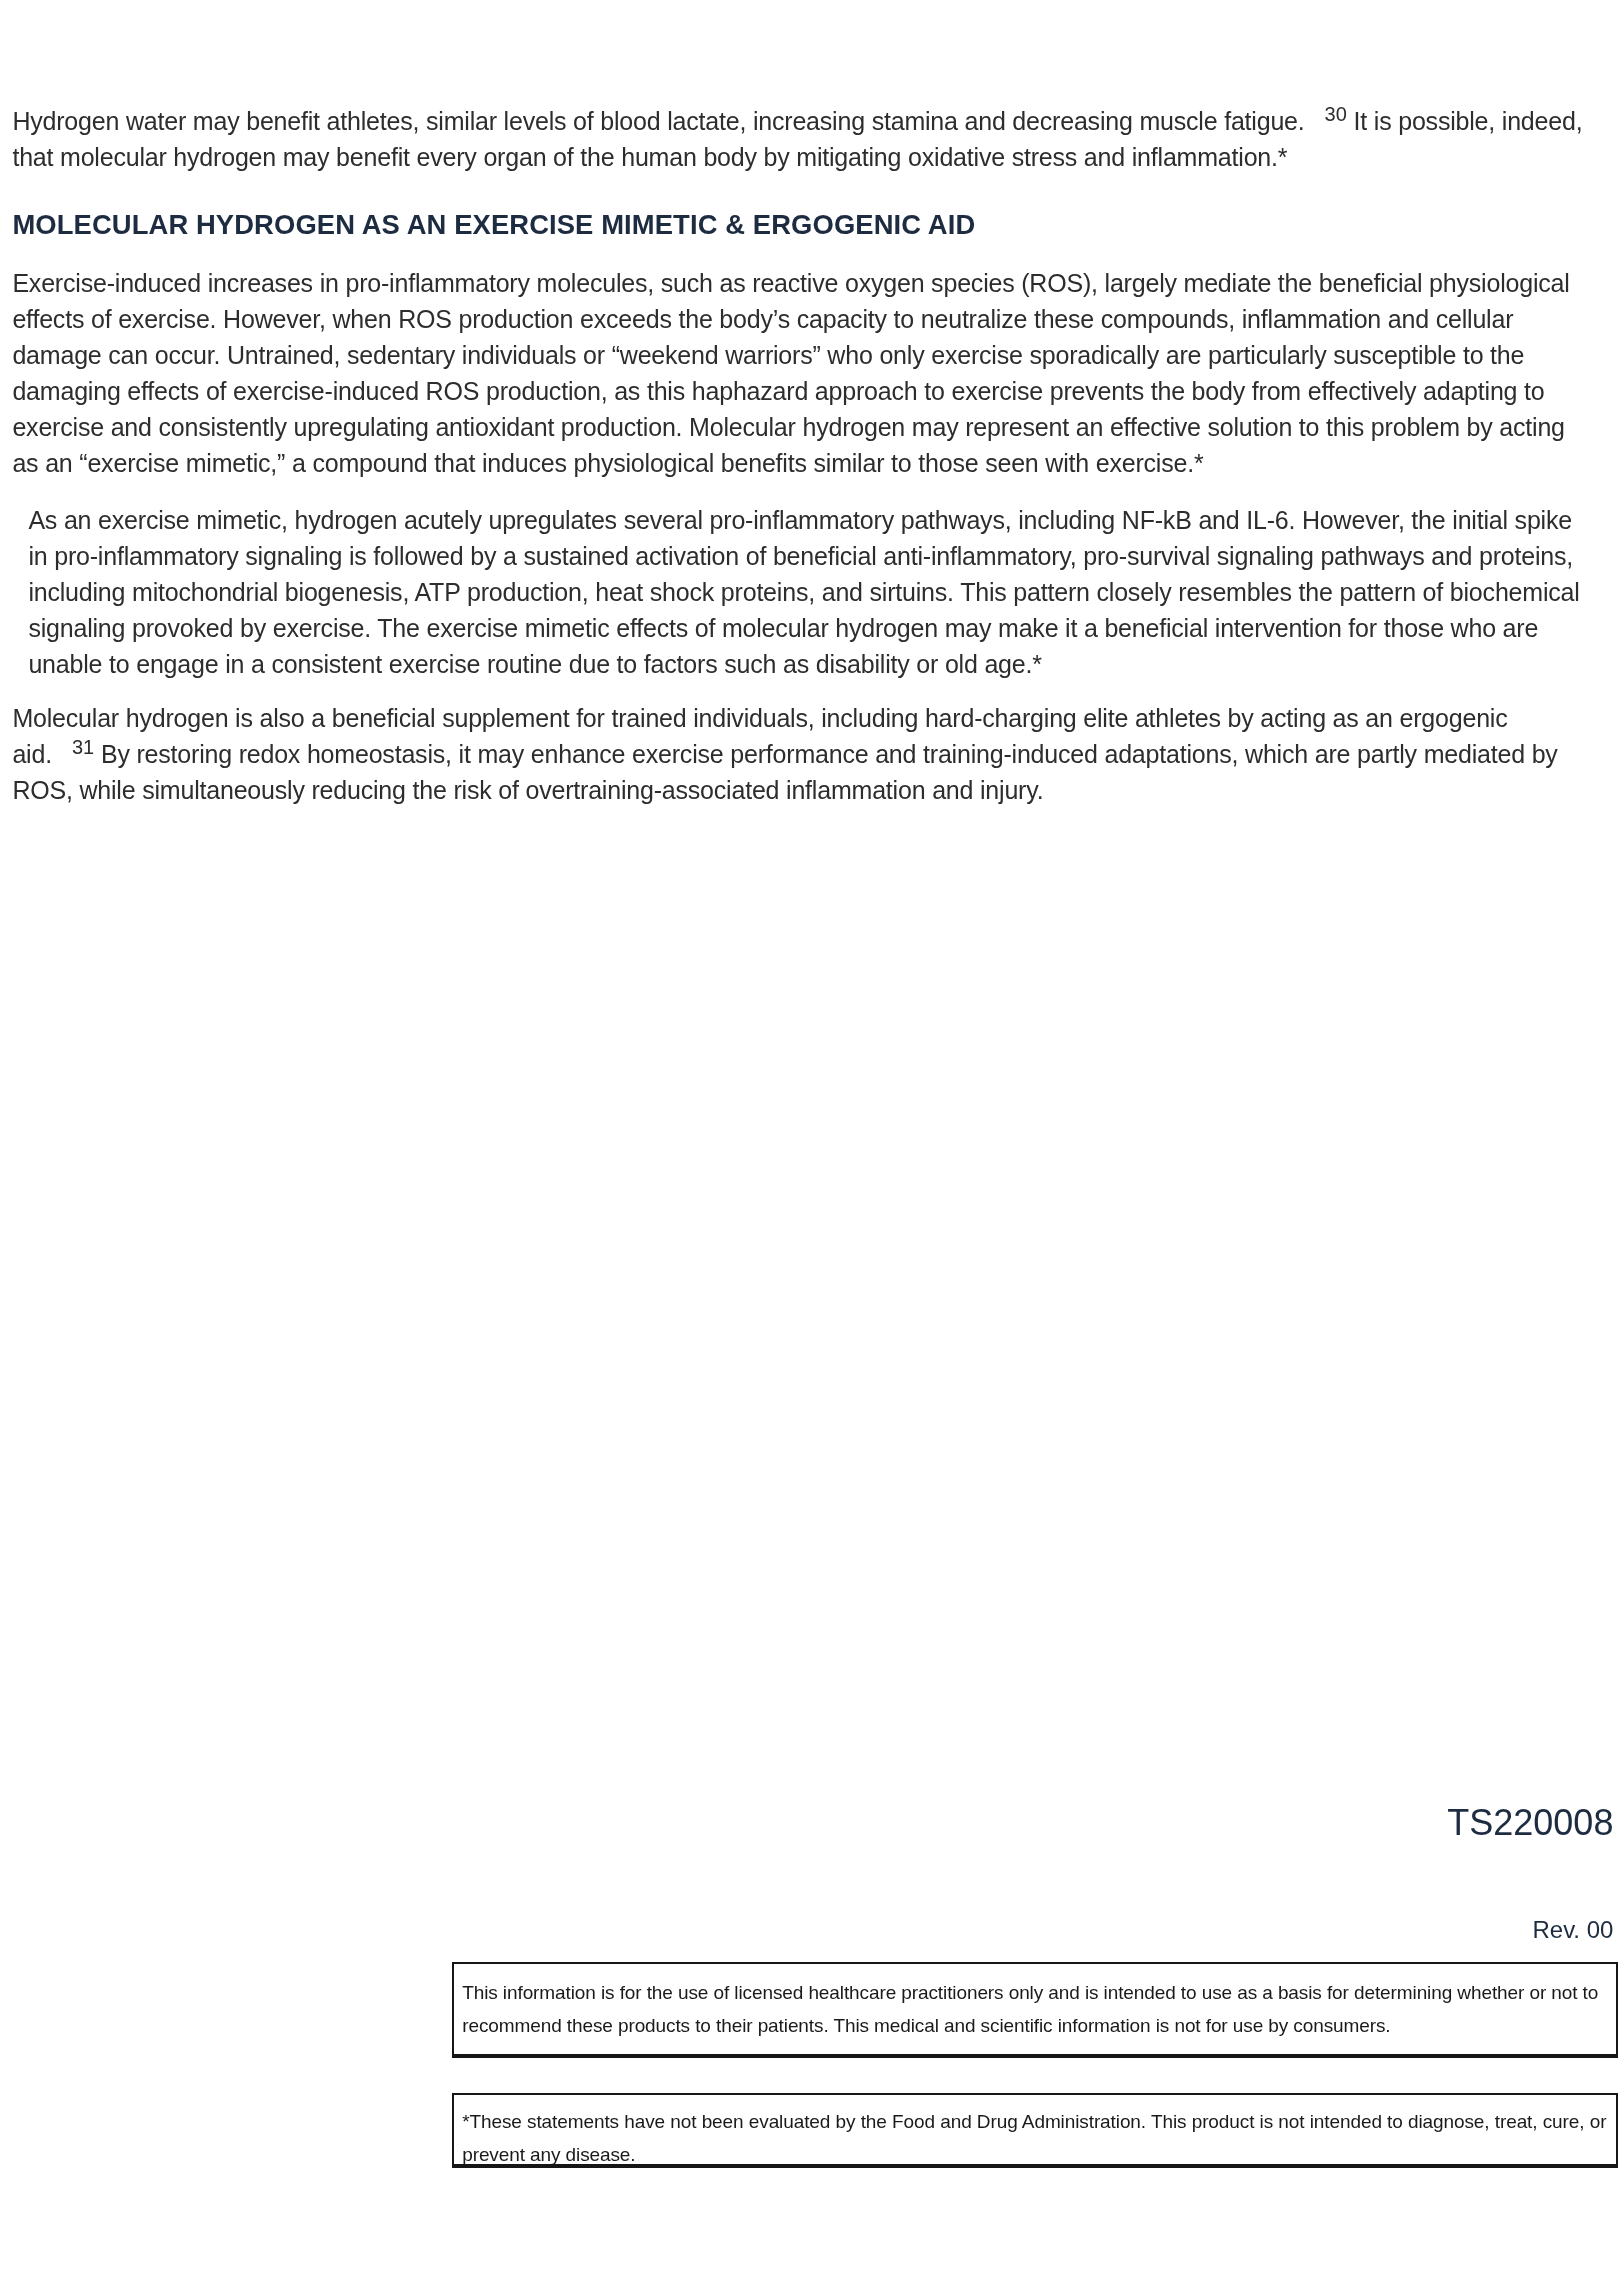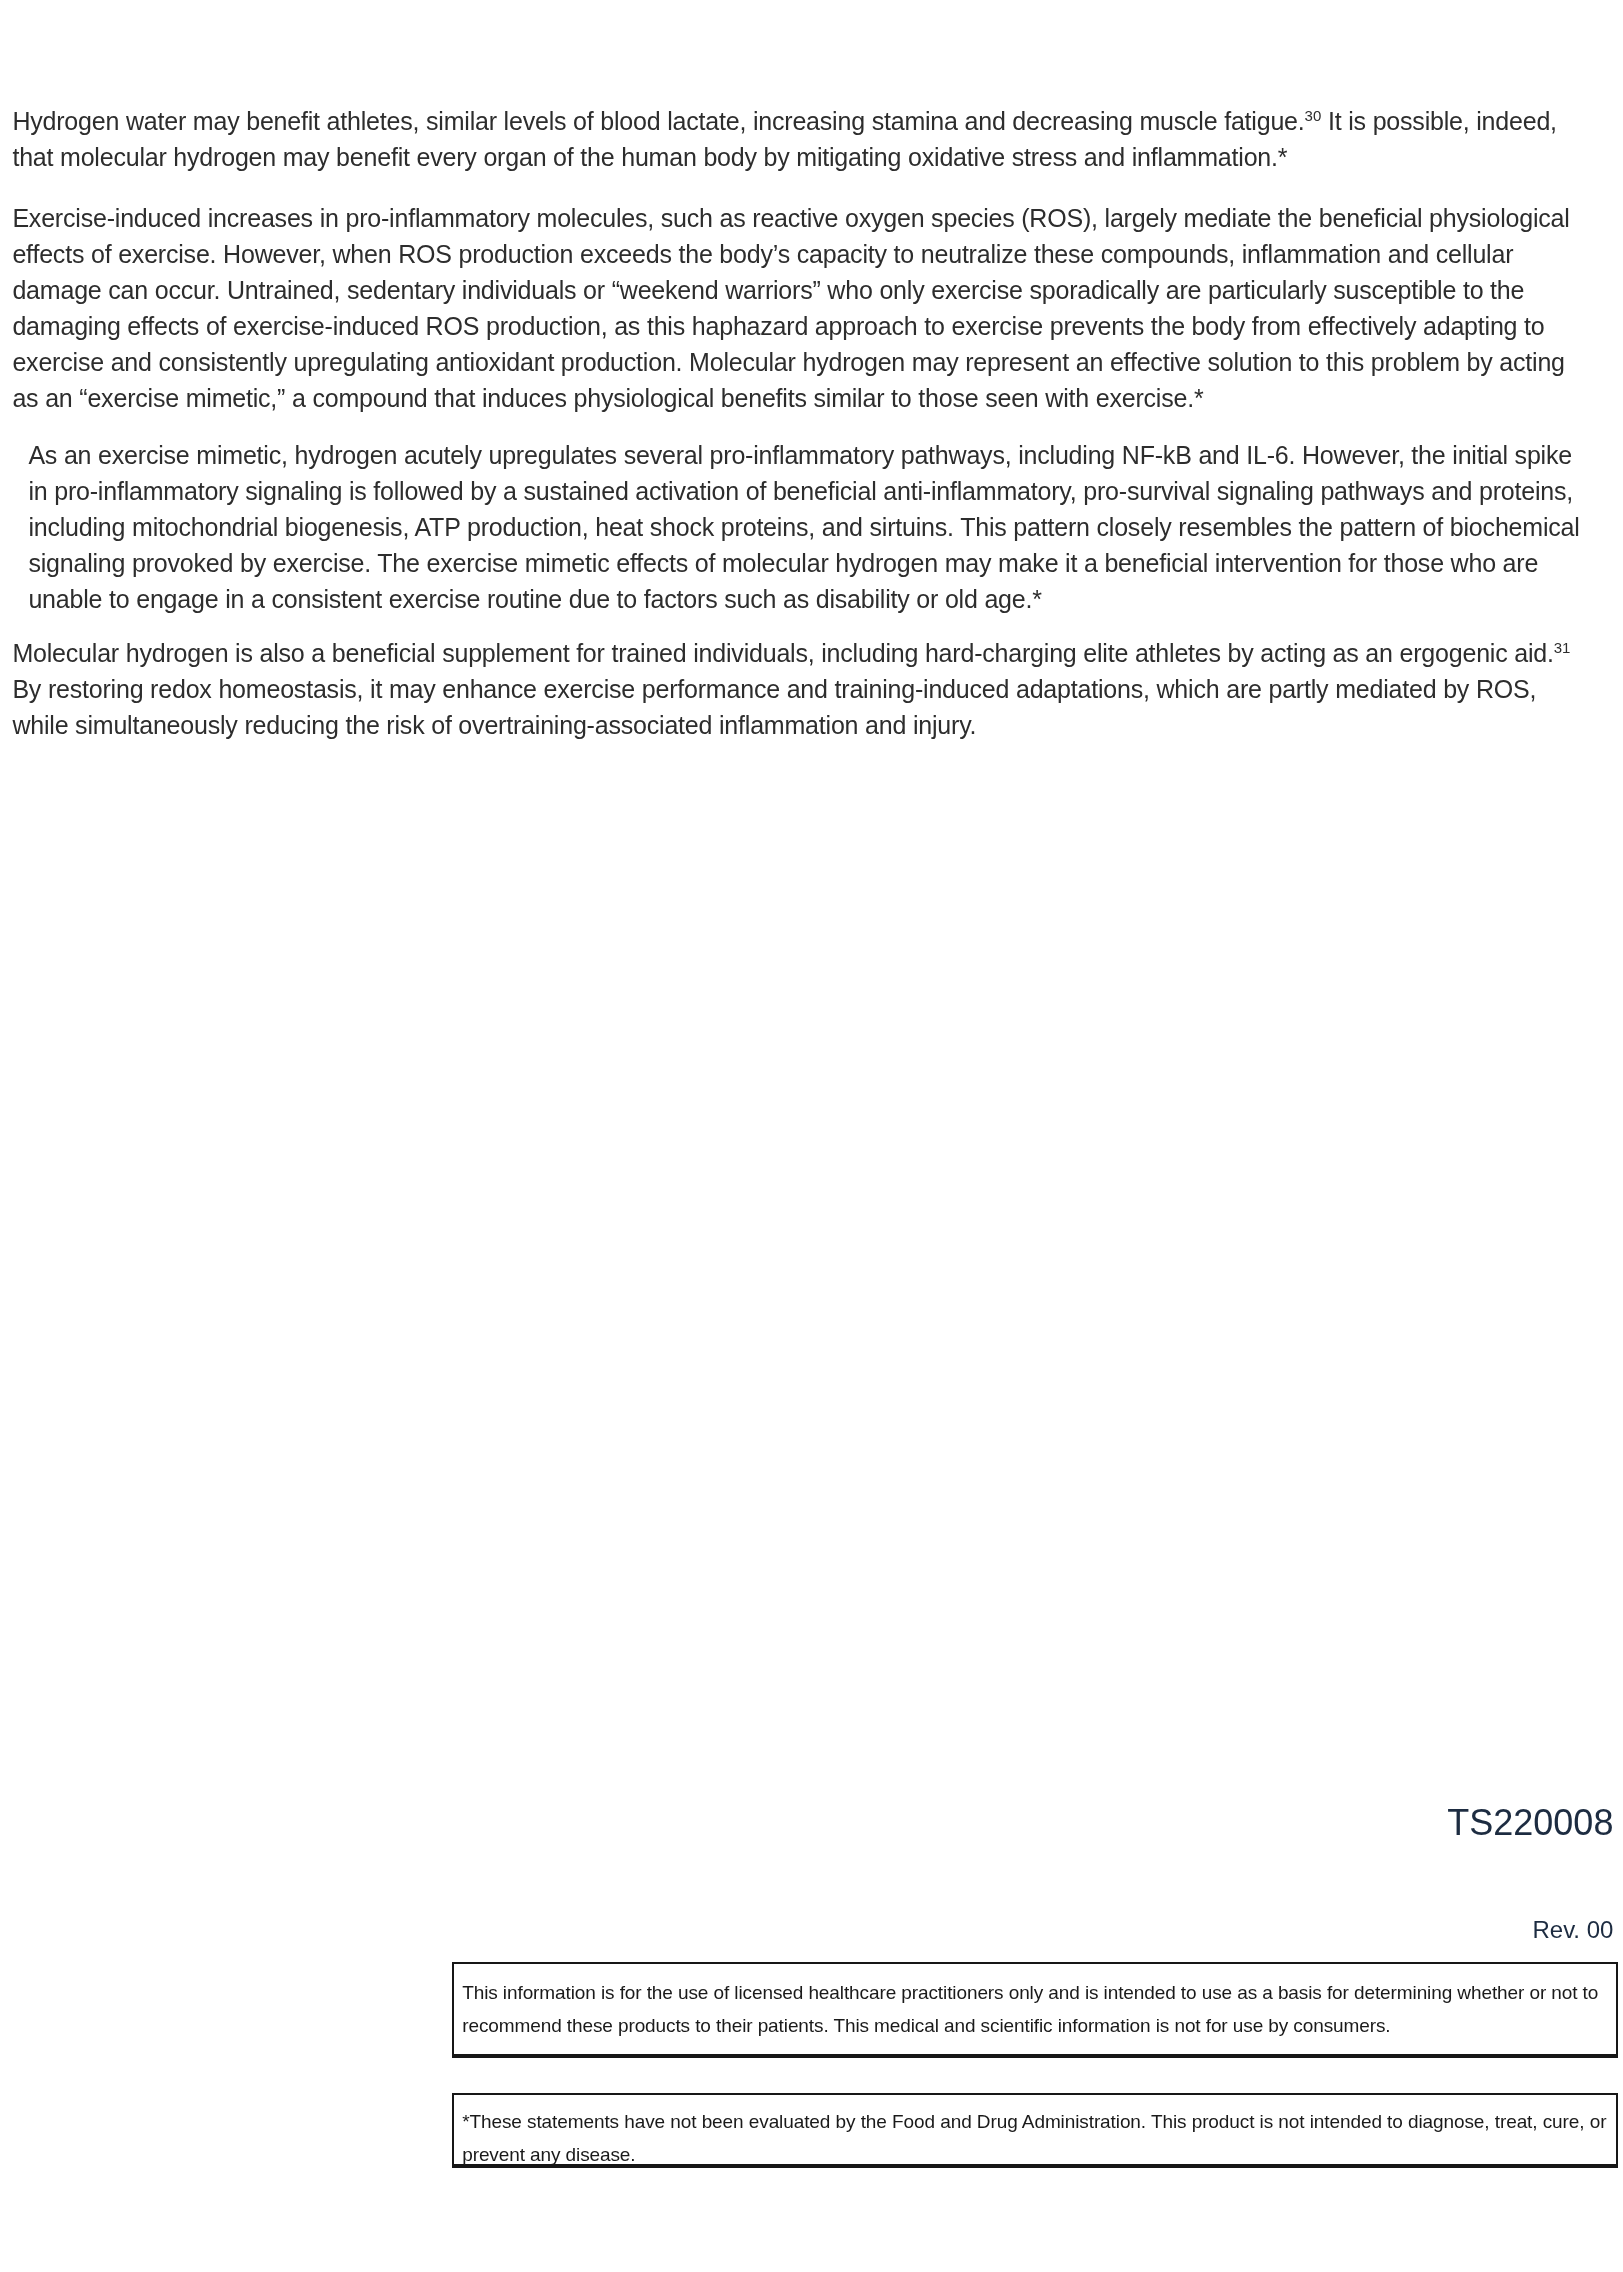--- a/index.html
+++ b/index.html
@@ -4,21 +4,21 @@
 <style>
   html,body { margin:0; padding:0; background:#ffffff; }
   .page {
     position:relative; width:1623px; height:2273px; background:#ffffff;
     font-family:"Liberation Sans", sans-serif; overflow:hidden;
   }
 
   
   .content { position:absolute; left:12.4px; top:103px; width:1571px; color:#2d2d2d; }
   .para { font-size:25px; line-height:36px; margin:0; letter-spacing:-0.2px; font-weight:400; }
-  .fnref { font-size:15px; vertical-align:super; line-height:0; letter-spacing:0; }
+  .fnref { font-size:20px; vertical-align:super; line-height:0; letter-spacing:0;margin-left:20px; }
   .heading {
     color:#1d2c41; font-size:27.4px; line-height:30px; font-weight:700;
     margin:35px 0 0 0; letter-spacing:0.1px;
   }
   #p2 { margin-top:25.4px; }
   #p3 { margin-top:20.6px;margin-left:16px; }
   #p4 { margin-top:18.5px; }
 
   
   .doc-code  { position:absolute; top:1803px; right:9.6px; color:#1d2c41; font-size:36px; line-height:1.1; text-align:right; }
@@ -51,20 +51,21 @@
   .reg { font-size:13px; vertical-align:super; letter-spacing:0; line-height:0; }
 </style>
 </head>
 <body>
 
 <div class="page">
 
   <main class="content">
     <p class="para" id="p1"><span>Hydrogen water may benefit athletes, similar levels of blood lactate, increasing stamina and decreasing muscle fatigue.</span><sup class="fnref">30</sup><span> It is possible, indeed, that molecular hydrogen may benefit every organ of the human body by mitigating oxidative stress and inflammation.*</span></p>
 
+    <h1 class="heading">MOLECULAR HYDROGEN AS AN EXERCISE MIMETIC &amp; ERGOGENIC AID</h1>
 
     <p class="para" id="p2">Exercise-induced increases in pro-inflammatory molecules, such as reactive oxygen species (ROS), largely mediate the beneficial physiological effects of exercise. However, when ROS production exceeds the body’s capacity to neutralize these compounds, inflammation and cellular damage can occur. Untrained, sedentary individuals or “weekend warriors” who only exercise sporadically are particularly susceptible to the damaging effects of exercise-induced ROS production, as this haphazard approach to exercise prevents the body from effectively adapting to exercise and consistently upregulating antioxidant production. Molecular hydrogen may represent an effective solution to this problem by acting as an “exercise mimetic,” a compound that induces physiological benefits similar to those seen with exercise.*</p>
 
     <p class="para" id="p3">As an exercise mimetic, hydrogen acutely upregulates several pro-inflammatory pathways, including NF-kB and IL-6. However, the initial spike in pro-inflammatory signaling is followed by a sustained activation of beneficial anti-inflammatory, pro-survival signaling pathways and proteins, including mitochondrial biogenesis, ATP production, heat shock proteins, and sirtuins. This pattern closely resembles the pattern of biochemical signaling provoked by exercise. The exercise mimetic effects of molecular hydrogen may make it a beneficial intervention for those who are unable to engage in a consistent exercise routine due to factors such as disability or old age.*</p>
 
     <p class="para" id="p4"><span>Molecular hydrogen is also a beneficial supplement for trained individuals, including hard-charging elite athletes by acting as an ergogenic aid.</span><sup class="fnref">31</sup><span> By restoring redox homeostasis, it may enhance exercise performance and training-induced adaptations, which are partly mediated by ROS, while simultaneously reducing the risk of overtraining-associated inflammation and injury.</span></p>
   </main>
 
   <div class="doc-code">TS220008</div>
   <div class="doc-rev">Rev. 00</div>

